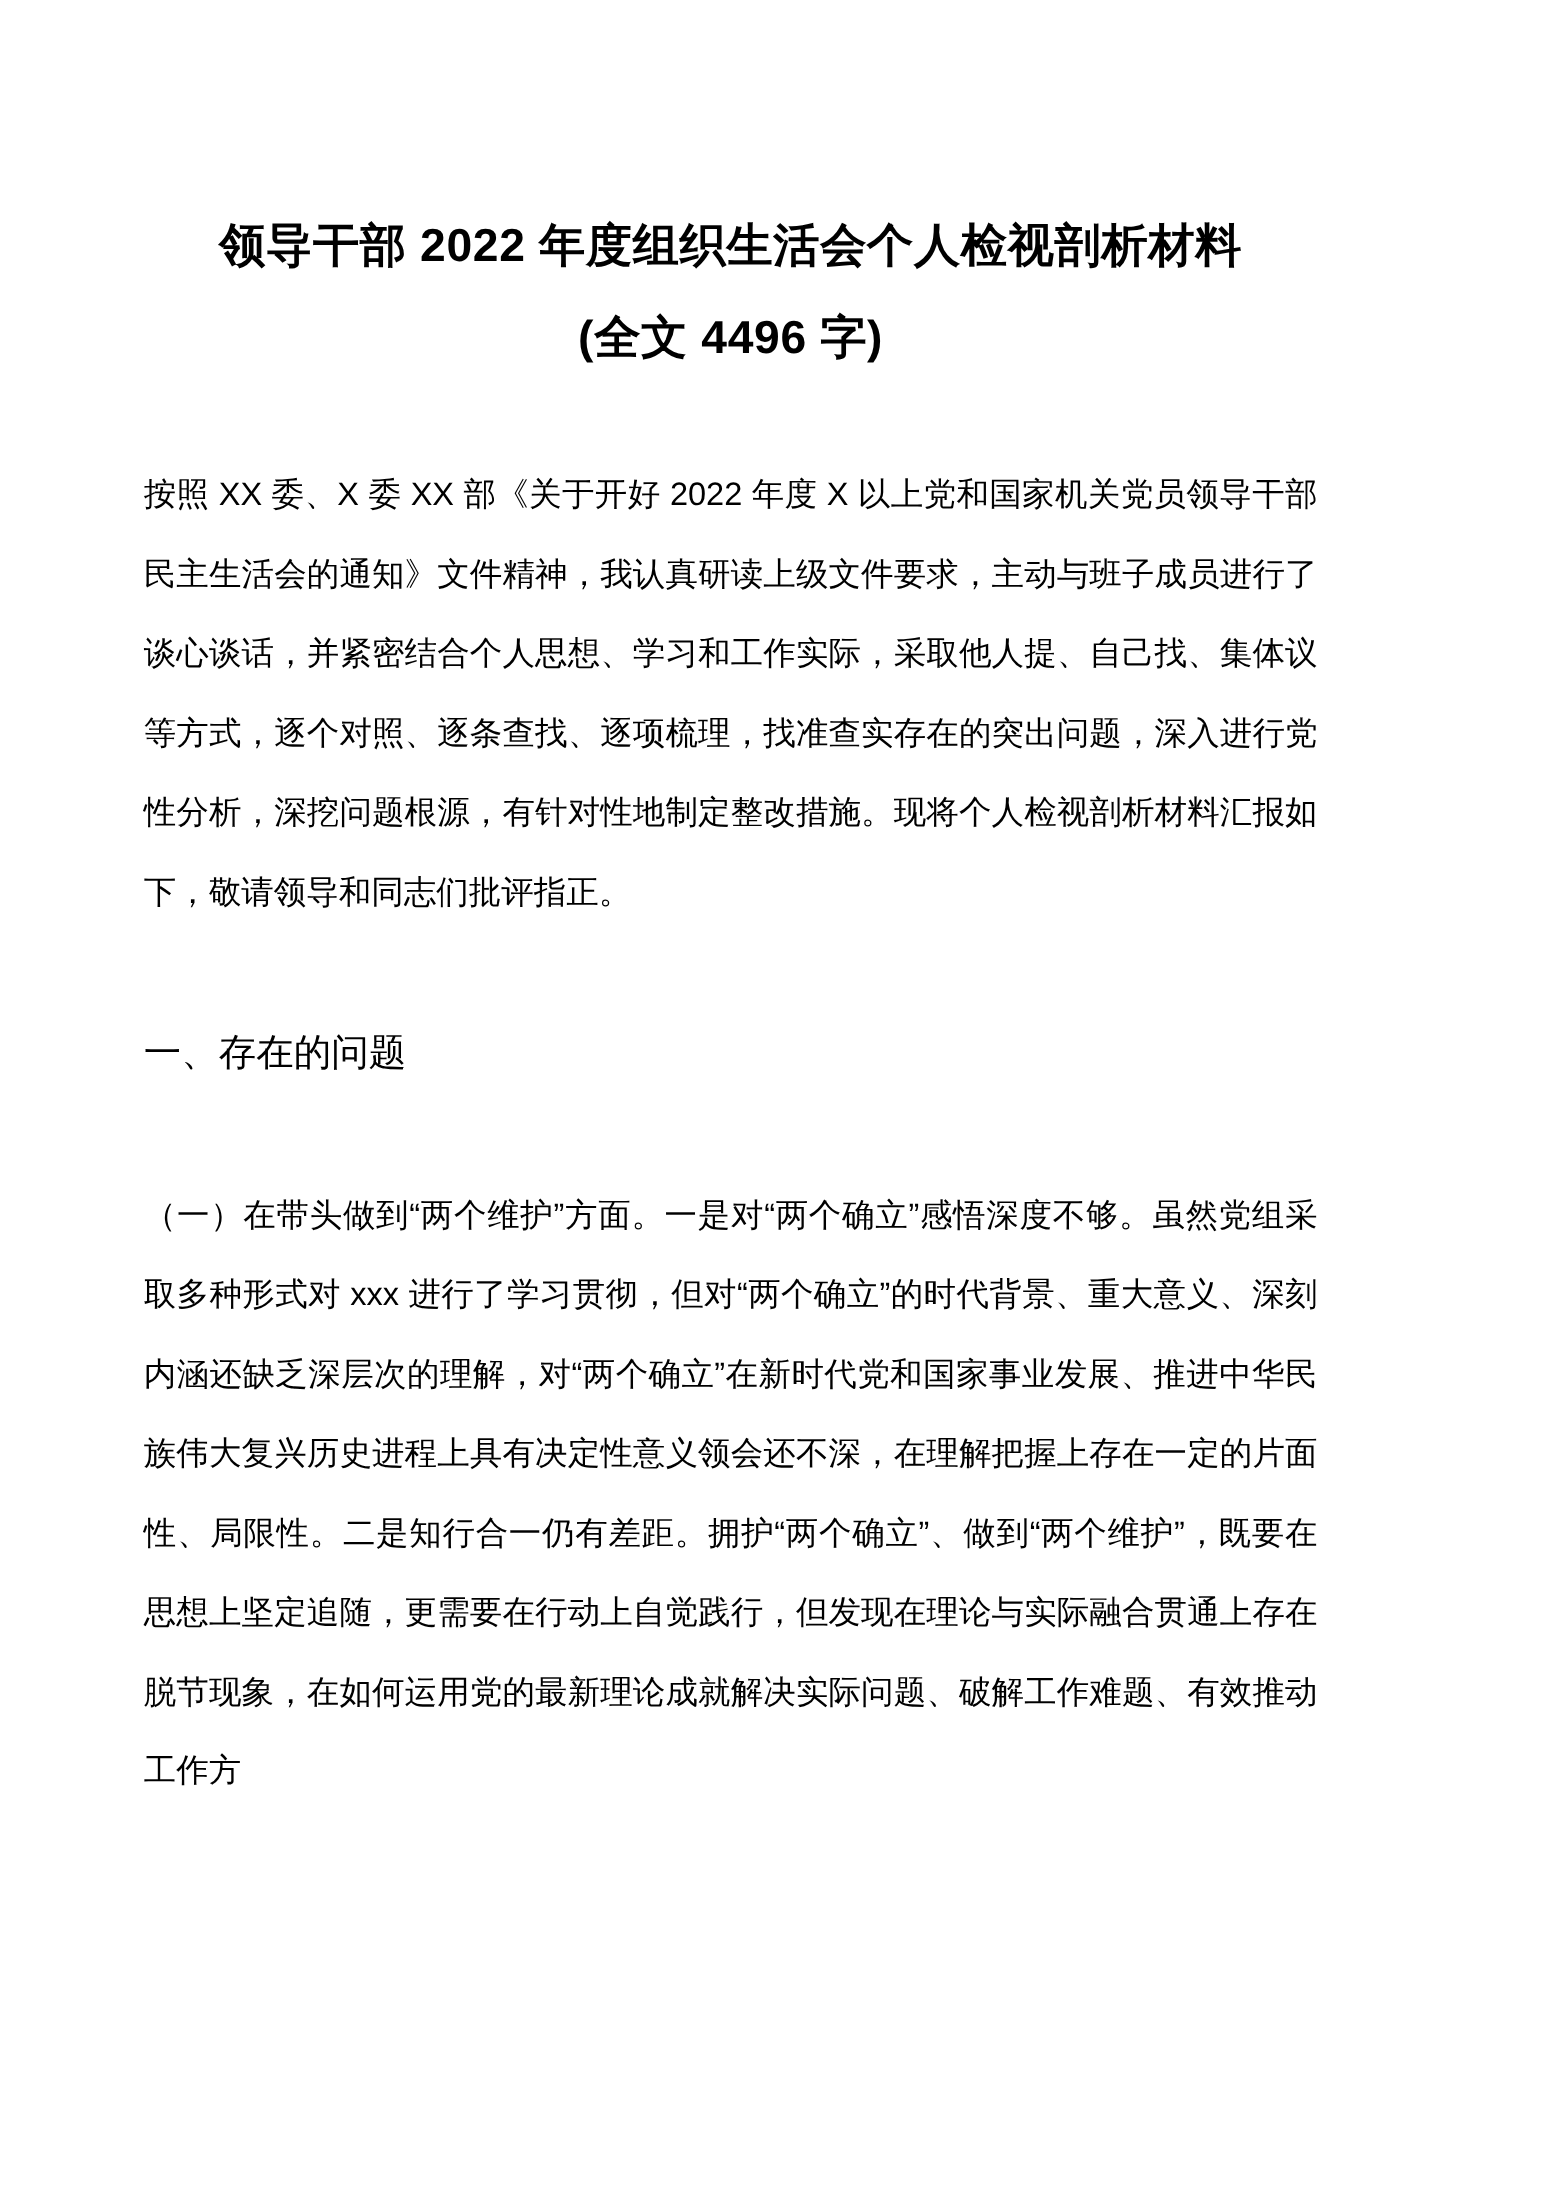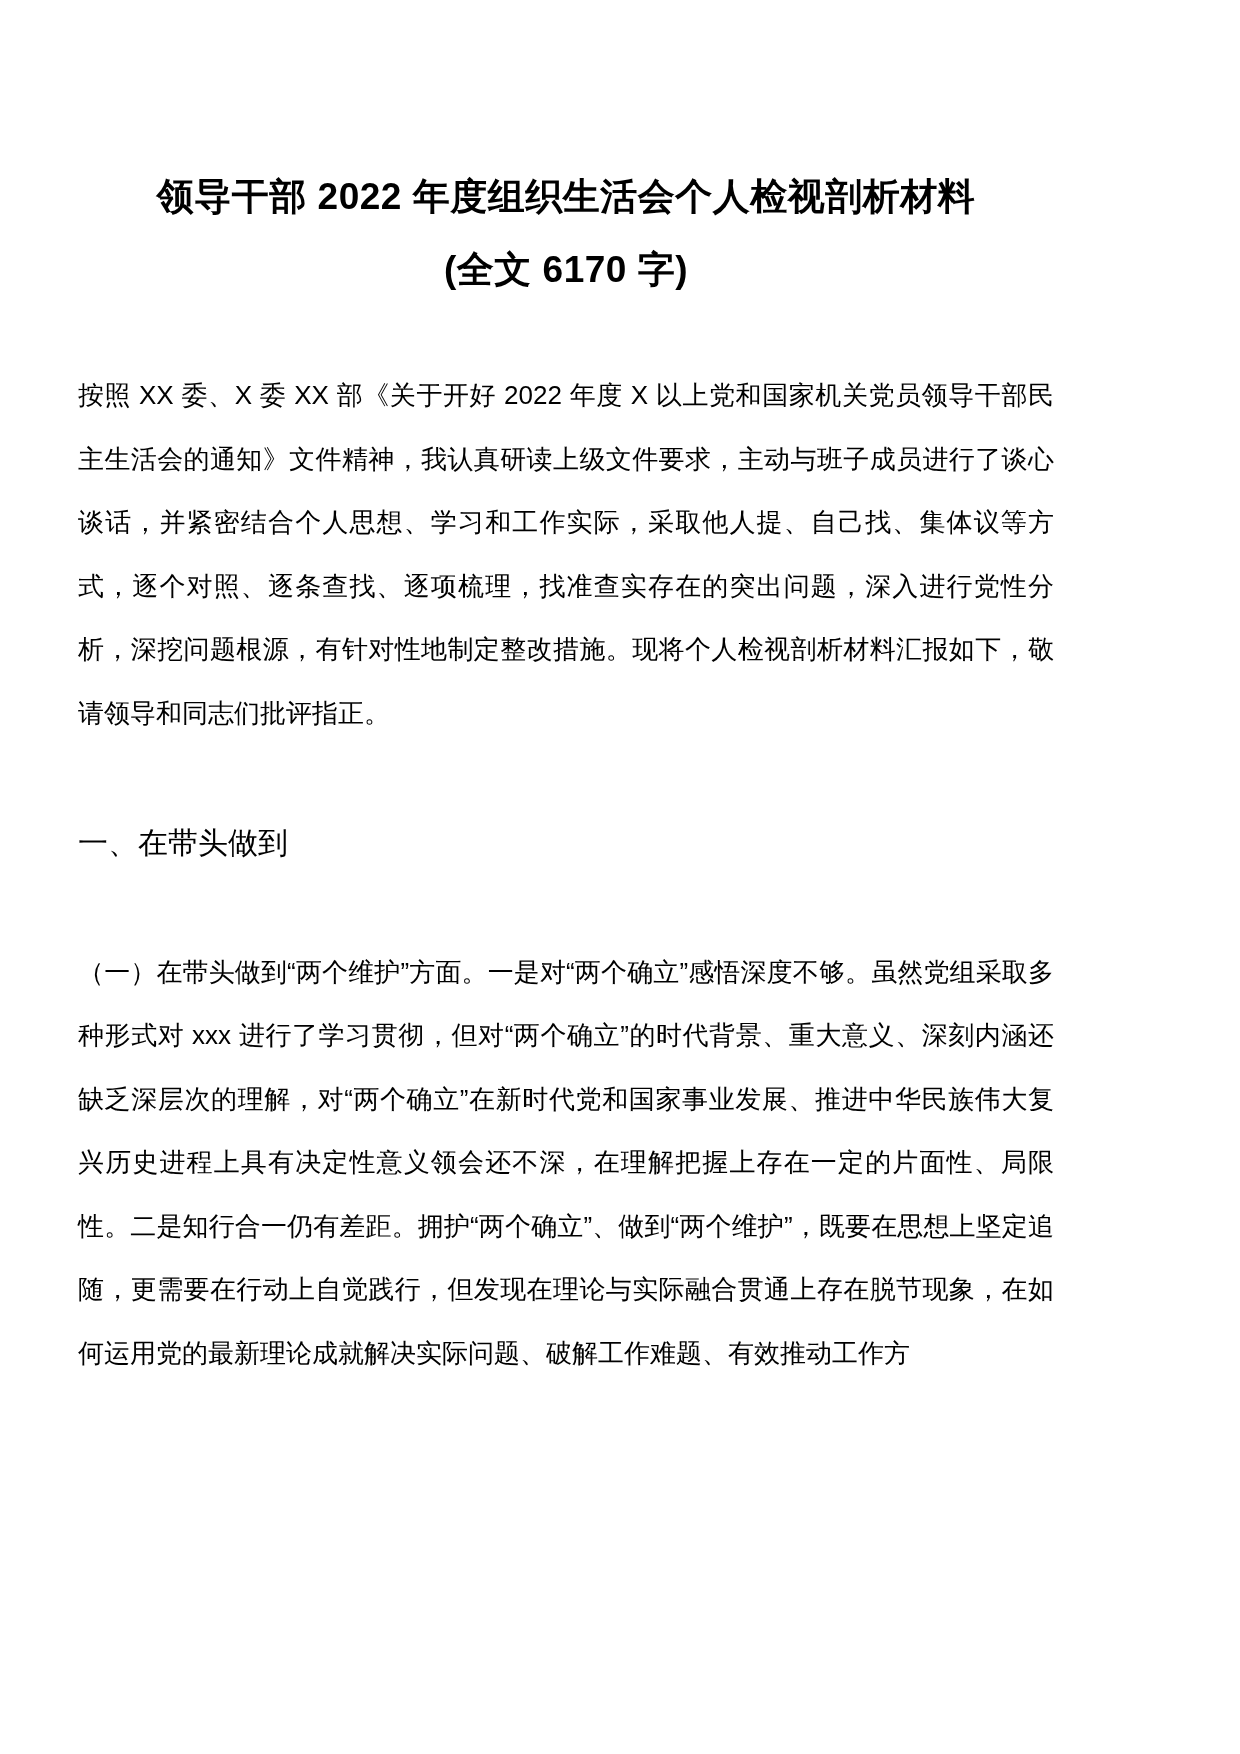--- a/index.html
+++ b/index.html
@@ -8,21 +8,21 @@
     background: #ffffff;
   }
   .page {
     position: relative;
     box-sizing: border-box;
     width: 1240px;
     height: 1754px;
     margin: 0 auto;
     background: #ffffff;
     color: #000000;
-    padding: 160px 186px 0 78px;
+    padding: 160px 186px 0 115px;
     overflow: hidden;
     font-family: "Liberation Sans", sans-serif;
   }
   .doc-title {
     font-size: 37px;
     font-weight: 700;
     line-height: 73px;
     text-align: center;
     letter-spacing: 0.5px;
     margin: 0;
@@ -51,20 +51,20 @@
     line-height: 63.5px;
     font-weight: 400;
     margin: 66px 0 0 0;
   }
 </style>
 </head>
 <body>
 
 <div class="page">
   <h1 class="doc-title">领导干部 2022 年度组织生活会个人检视剖析材料</h1>
-  <h2 class="doc-subtitle">(全文 6170 字)</h2>
+  <h2 class="doc-subtitle">(全文 4496 字)</h2>
 
   <p class="body-para first-para">按照 XX 委、X 委 XX 部《关于开好 2022 年度 X 以上党和国家机关党员领导干部民主生活会的通知》文件精神，我认真研读上级文件要求，主动与班子成员进行了谈心谈话，并紧密结合个人思想、学习和工作实际，采取他人提、自己找、集体议等方式，逐个对照、逐条查找、逐项梳理，找准查实存在的突出问题，深入进行党性分析，深挖问题根源，有针对性地制定整改措施。现将个人检视剖析材料汇报如下，敬请领导和同志们批评指正。</p>
 
-  <p class="section-heading">一、在带头做到</p>
+  <p class="section-heading">一、存在的问题</p>
 
   <p class="body-para">（一）在带头做到“两个维护”方面。一是对“两个确立”感悟深度不够。虽然党组采取多种形式对 xxx 进行了学习贯彻，但对“两个确立”的时代背景、重大意义、深刻内涵还缺乏深层次的理解，对“两个确立”在新时代党和国家事业发展、推进中华民族伟大复兴历史进程上具有决定性意义领会还不深，在理解把握上存在一定的片面性、局限性。二是知行合一仍有差距。拥护“两个确立”、做到“两个维护”，既要在思想上坚定追随，更需要在行动上自觉践行，但发现在理论与实际融合贯通上存在脱节现象，在如何运用党的最新理论成就解决实际问题、破解工作难题、有效推动工作方</p>
 </div>
 
 </body></html>

